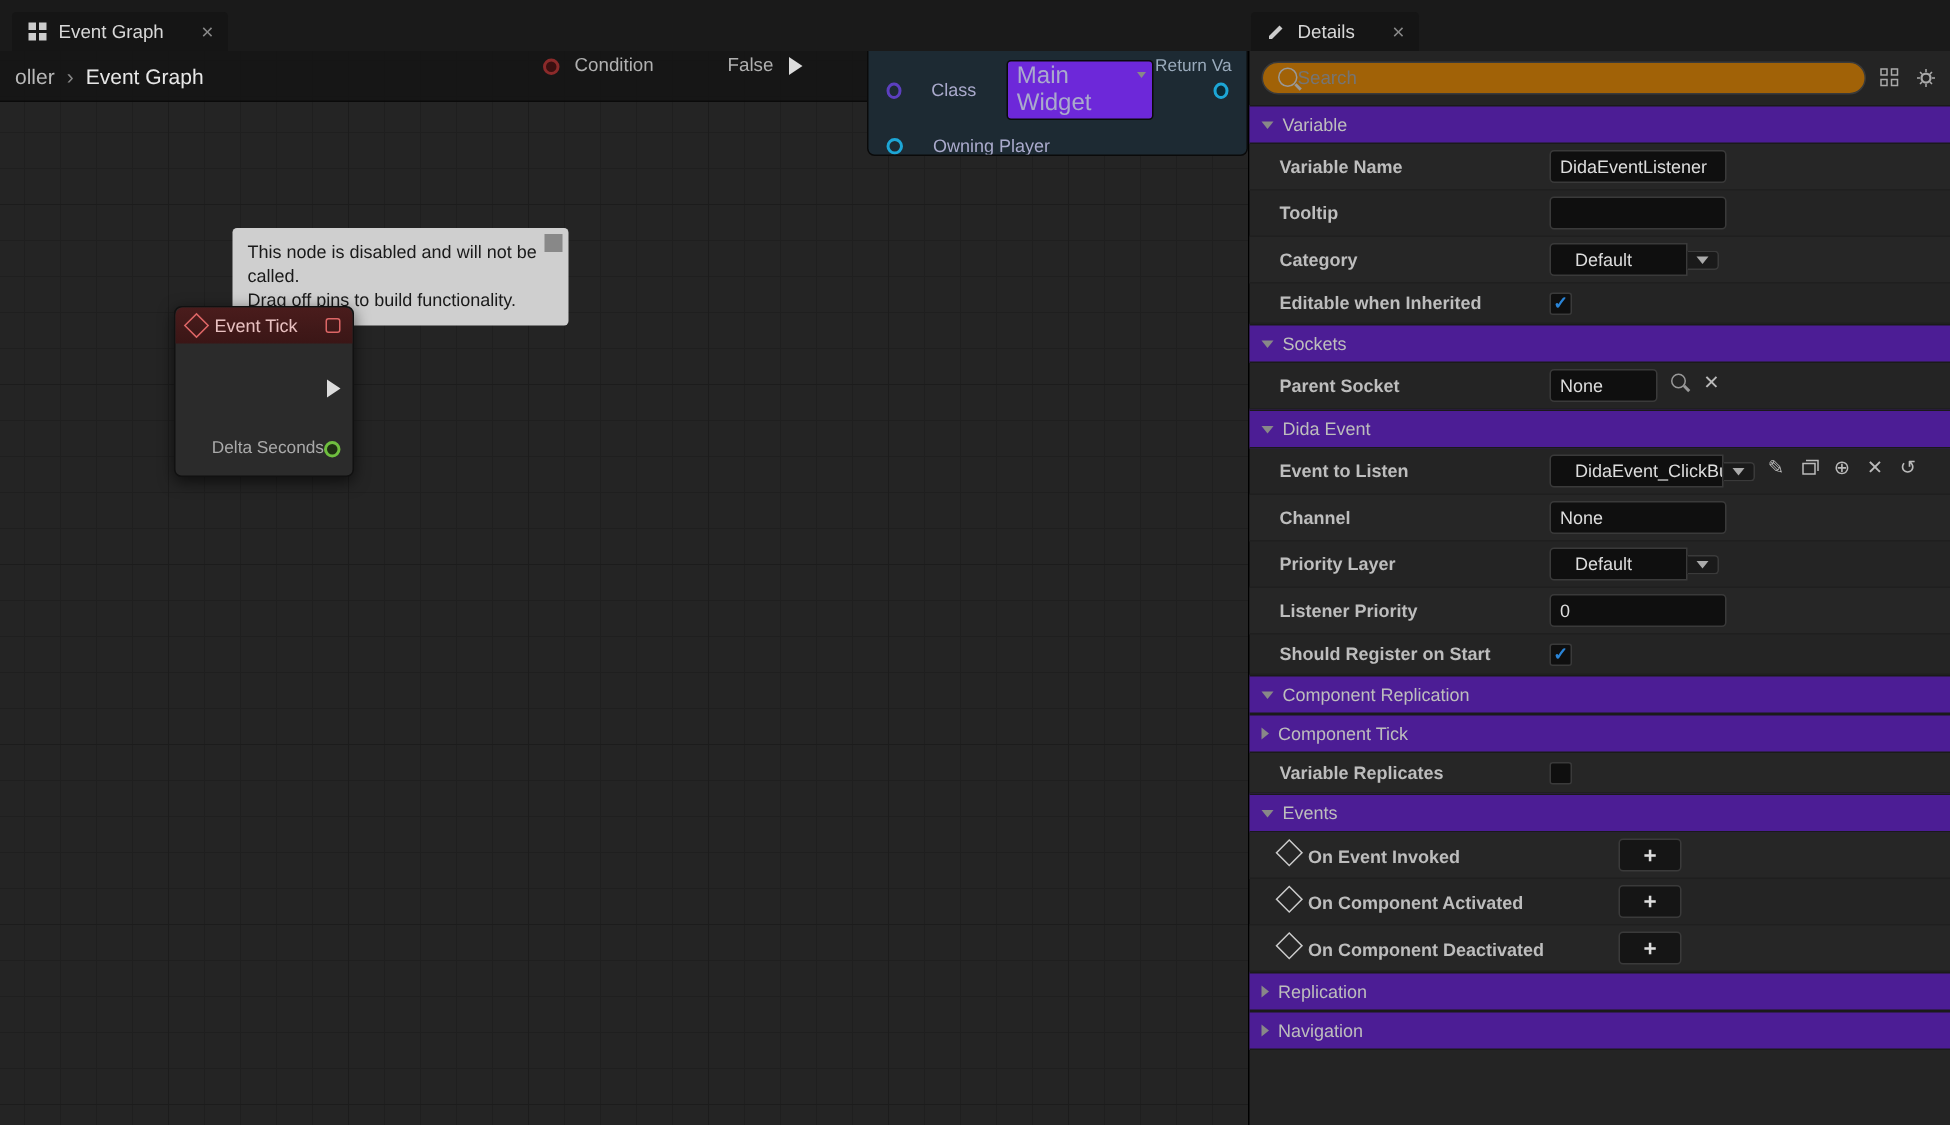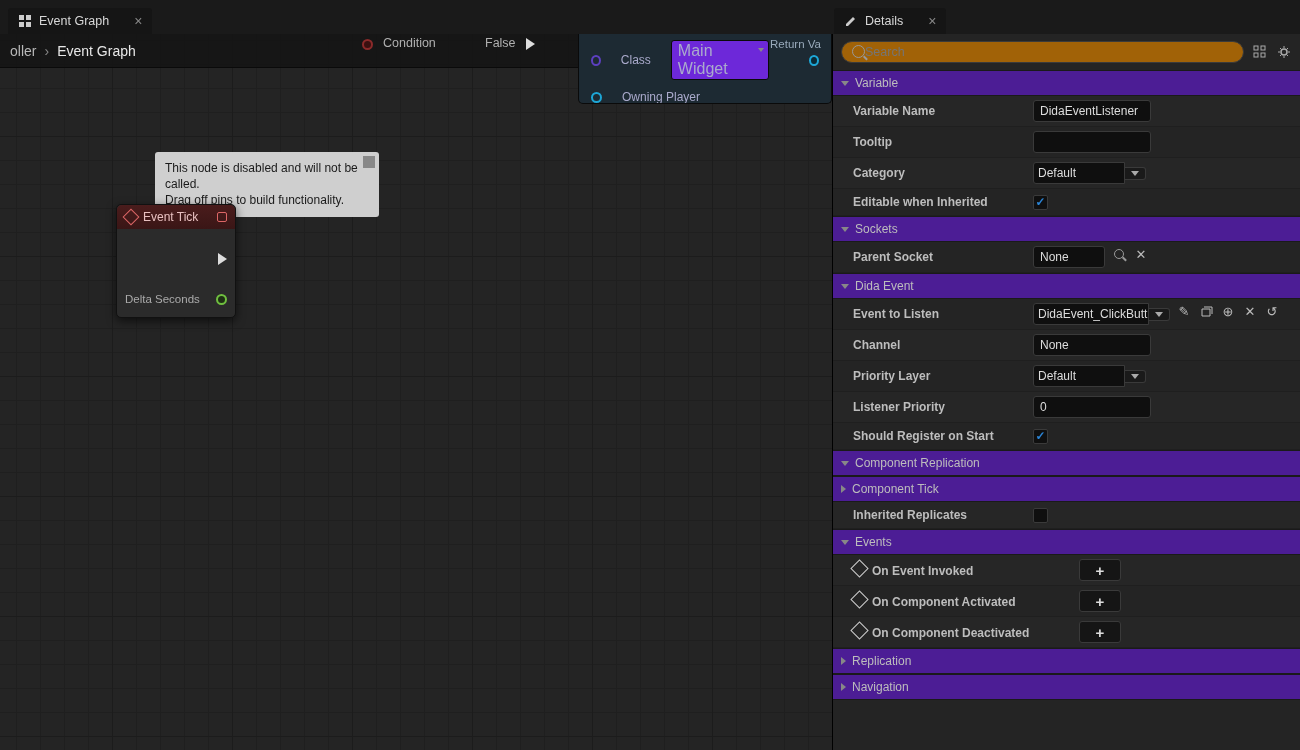--- a/index.html
+++ b/index.html
@@ -40,21 +40,21 @@
 
 
 .tooltip-box { position: absolute; left: 116px; top: 118px; width: 224px; background: #cfcfcf; color: #1a1a1a; font-size: 12px; padding: 8px 10px; border-radius: 3px; line-height: 1.35; margin-left: 39px; }
 .tooltip-pin { position: absolute; right: 4px; top: 4px; width: 12px; height: 12px; background: #888; }
 
 .node { position: absolute; left: 116px; top: 170px; width: 120px; background: #2b2b2b; border: 1px solid #111; border-radius: 5px; box-shadow: 0 3px 10px rgba(0,0,0,.6); }
 .node-head { background: linear-gradient(#4a1c1c,#3a1616); padding: 5px 8px; display: flex; align-items: center; gap: 6px; font-size: 12px; color: #e8c0c0; border-radius: 5px 5px 0 0; }
 .node-head .sq { width: 10px; height: 10px; border: 1.5px solid #d66; border-radius: 2px; margin-left: auto; }
 .diamond-icon { width: 12px; height: 12px; transform: rotate(45deg); border: 1.5px solid #d66; }
 .node-body { padding: 10px 8px 12px; display: flex; flex-direction: column; gap: 14px; }
-.node-row { display: flex; align-items: center; justify-content: space-between; font-size: 11.5px; color: #aaa; margin-top: 14px; }
+.node-row { display: flex; align-items: center; justify-content: flex-end; font-size: 11.5px; color: #aaa; margin-top: 14px; }
 .pin-float { width: 11px; height: 11px; border: 2px solid #6fbf3f; border-radius: 50%; background: #1f3014; }
 
 
 .bignode { position: absolute; left: 578px; top: 0px; width: 254px; height: 70px; background: #1d2a33; border-left: 1px solid #0a0a0a; border-right: 1px solid #0a0a0a; border-bottom: 1px solid #0a0a0a; border-radius: 0 0 5px 5px; padding: 6px 12px 0 12px; font-size: 12px; color: #aac; overflow: hidden; }
 .bignode .row { display: flex; align-items: center; gap: 20px; margin-bottom: 6px; }
 .bignode .dd { background: #6d28d9; border: 1px solid #0a0a0a; border-radius: 3px; padding: 1px 16px 1px 6px; font-size: 16px; color: #aac; position: relative; }
 .bignode .dd:after { content: ""; position: absolute; right: 4px; top: 7px; border-left: 3px solid transparent; border-right: 3px solid transparent; border-top: 4px solid #888; }
 .bignode .rtn { position: absolute; right: 10px; top: 4px; color: #9ab; font-size: 11.5px; }
 
 
@@ -67,21 +67,21 @@
 .section-head { display: flex; align-items: center; gap: 6px; background: #4c1d95; padding: 5px 8px; font-size: 12px; color: #bdbdbd; border-top: 1px solid #1a1a1a; border-bottom: 1px solid #1a1a1a; }
 .section-head .tri { width: 0; height: 0; border-left: 4px solid transparent; border-right: 4px solid transparent; border-top: 5px solid #888; }
 .section-head.collapsed .tri { border-top: 4px solid transparent; border-bottom: 4px solid transparent; border-left: 5px solid #888; border-right: none; }
 
 .prop { display: flex; align-items: center; font-size: 12px; padding: 4px 0 4px 20px; min-height: 27px; border-bottom: 1px solid #1f1f1f; }
 .prop:nth-child(odd) { background: #262626; }
 .prop-label { width: 180px; color: #bdbdbd; font-weight: bold; }
 .prop-val { flex: 1; display: flex; align-items: flex-start; gap: 6px; padding-right: 8px; }
 .txt-in { background: #0f0f0f; border: 1px solid #3a3a3a; border-radius: 3px; padding: 3px 6px; font-size: 12px; color: #ddd; width: 118px; }
 .dd-wrap { display: flex; align-items: center; }
-.dd-box { background: #0f0f0f; border: 1px solid #3a3a3a; border-radius: 3px 0 0 3px; padding: 3px 4px; font-size: 12px; color: #ddd; width: 92px; white-space: nowrap; overflow: hidden; }
+.dd-box { background: #0f0f0f; border: 1px solid #3a3a3a; border-radius: 3px 0 0 3px; padding: 3px 16px; font-size: 12px; color: #ddd; width: 92px; white-space: nowrap; overflow: hidden; }
 .dd-btn { background: #1a1a1a; border: 1px solid #3a3a3a; border-left: none; border-radius: 0 3px 3px 0; padding: 3px 6px; display: flex; align-items: center; }
 .dd-btn:after { content: ""; border-left: 4px solid transparent; border-right: 4px solid transparent; border-top: 5px solid #aaa; }
 .chk { width: 15px; height: 15px; background: #0f0f0f; border: 1px solid #3a3a3a; border-radius: 2px; display: flex; align-items: center; justify-content: center; }
 .chk.on:after { content: "✓"; color: #2a84d6; font-size: 12px; font-weight: bold; }
 .icn-btn { width: 16px; height: 16px; display: flex; align-items: center; justify-content: center; color: #bbb; cursor: pointer; font-size: 13px; }
 .add-btn { width: 42px; height: 22px; background: #151515; border: 1px solid #3a3a3a; border-radius: 3px; display: flex; align-items: center; justify-content: center; color: #ddd; font-size: 15px; font-weight: bold; cursor: pointer; }
 .evt-icon { width: 13px; height: 13px; transform: rotate(45deg); border: 1.5px solid #ccc; display: inline-block; margin-right: 6px; }
 
 .mag { width: 13px; height: 13px; border: 1.7px solid #999; border-radius: 50%; position: relative; }
 .mag:after { content: ""; position: absolute; width: 5px; height: 1.7px; background: #999; right: -4px; bottom: -2px; transform: rotate(45deg); }
@@ -294,21 +294,21 @@
   <div class="section-head">
       <span class="tri"></span>
       <span>Component Replication</span>
     </div>
 
   <div class="section-head collapsed">
       <span class="tri"></span>
       <span>Component Tick</span>
     </div>
   <div class="prop">
-    <span class="prop-label">Inherited Replicates</span>
+    <span class="prop-label">Variable Replicates</span>
     <span class="prop-val">
         <span class="chk"></span>
       </span>
   </div>
 
   <div class="section-head">
       <span class="tri"></span>
       <span>Events</span>
     </div>
   <div class="prop">

